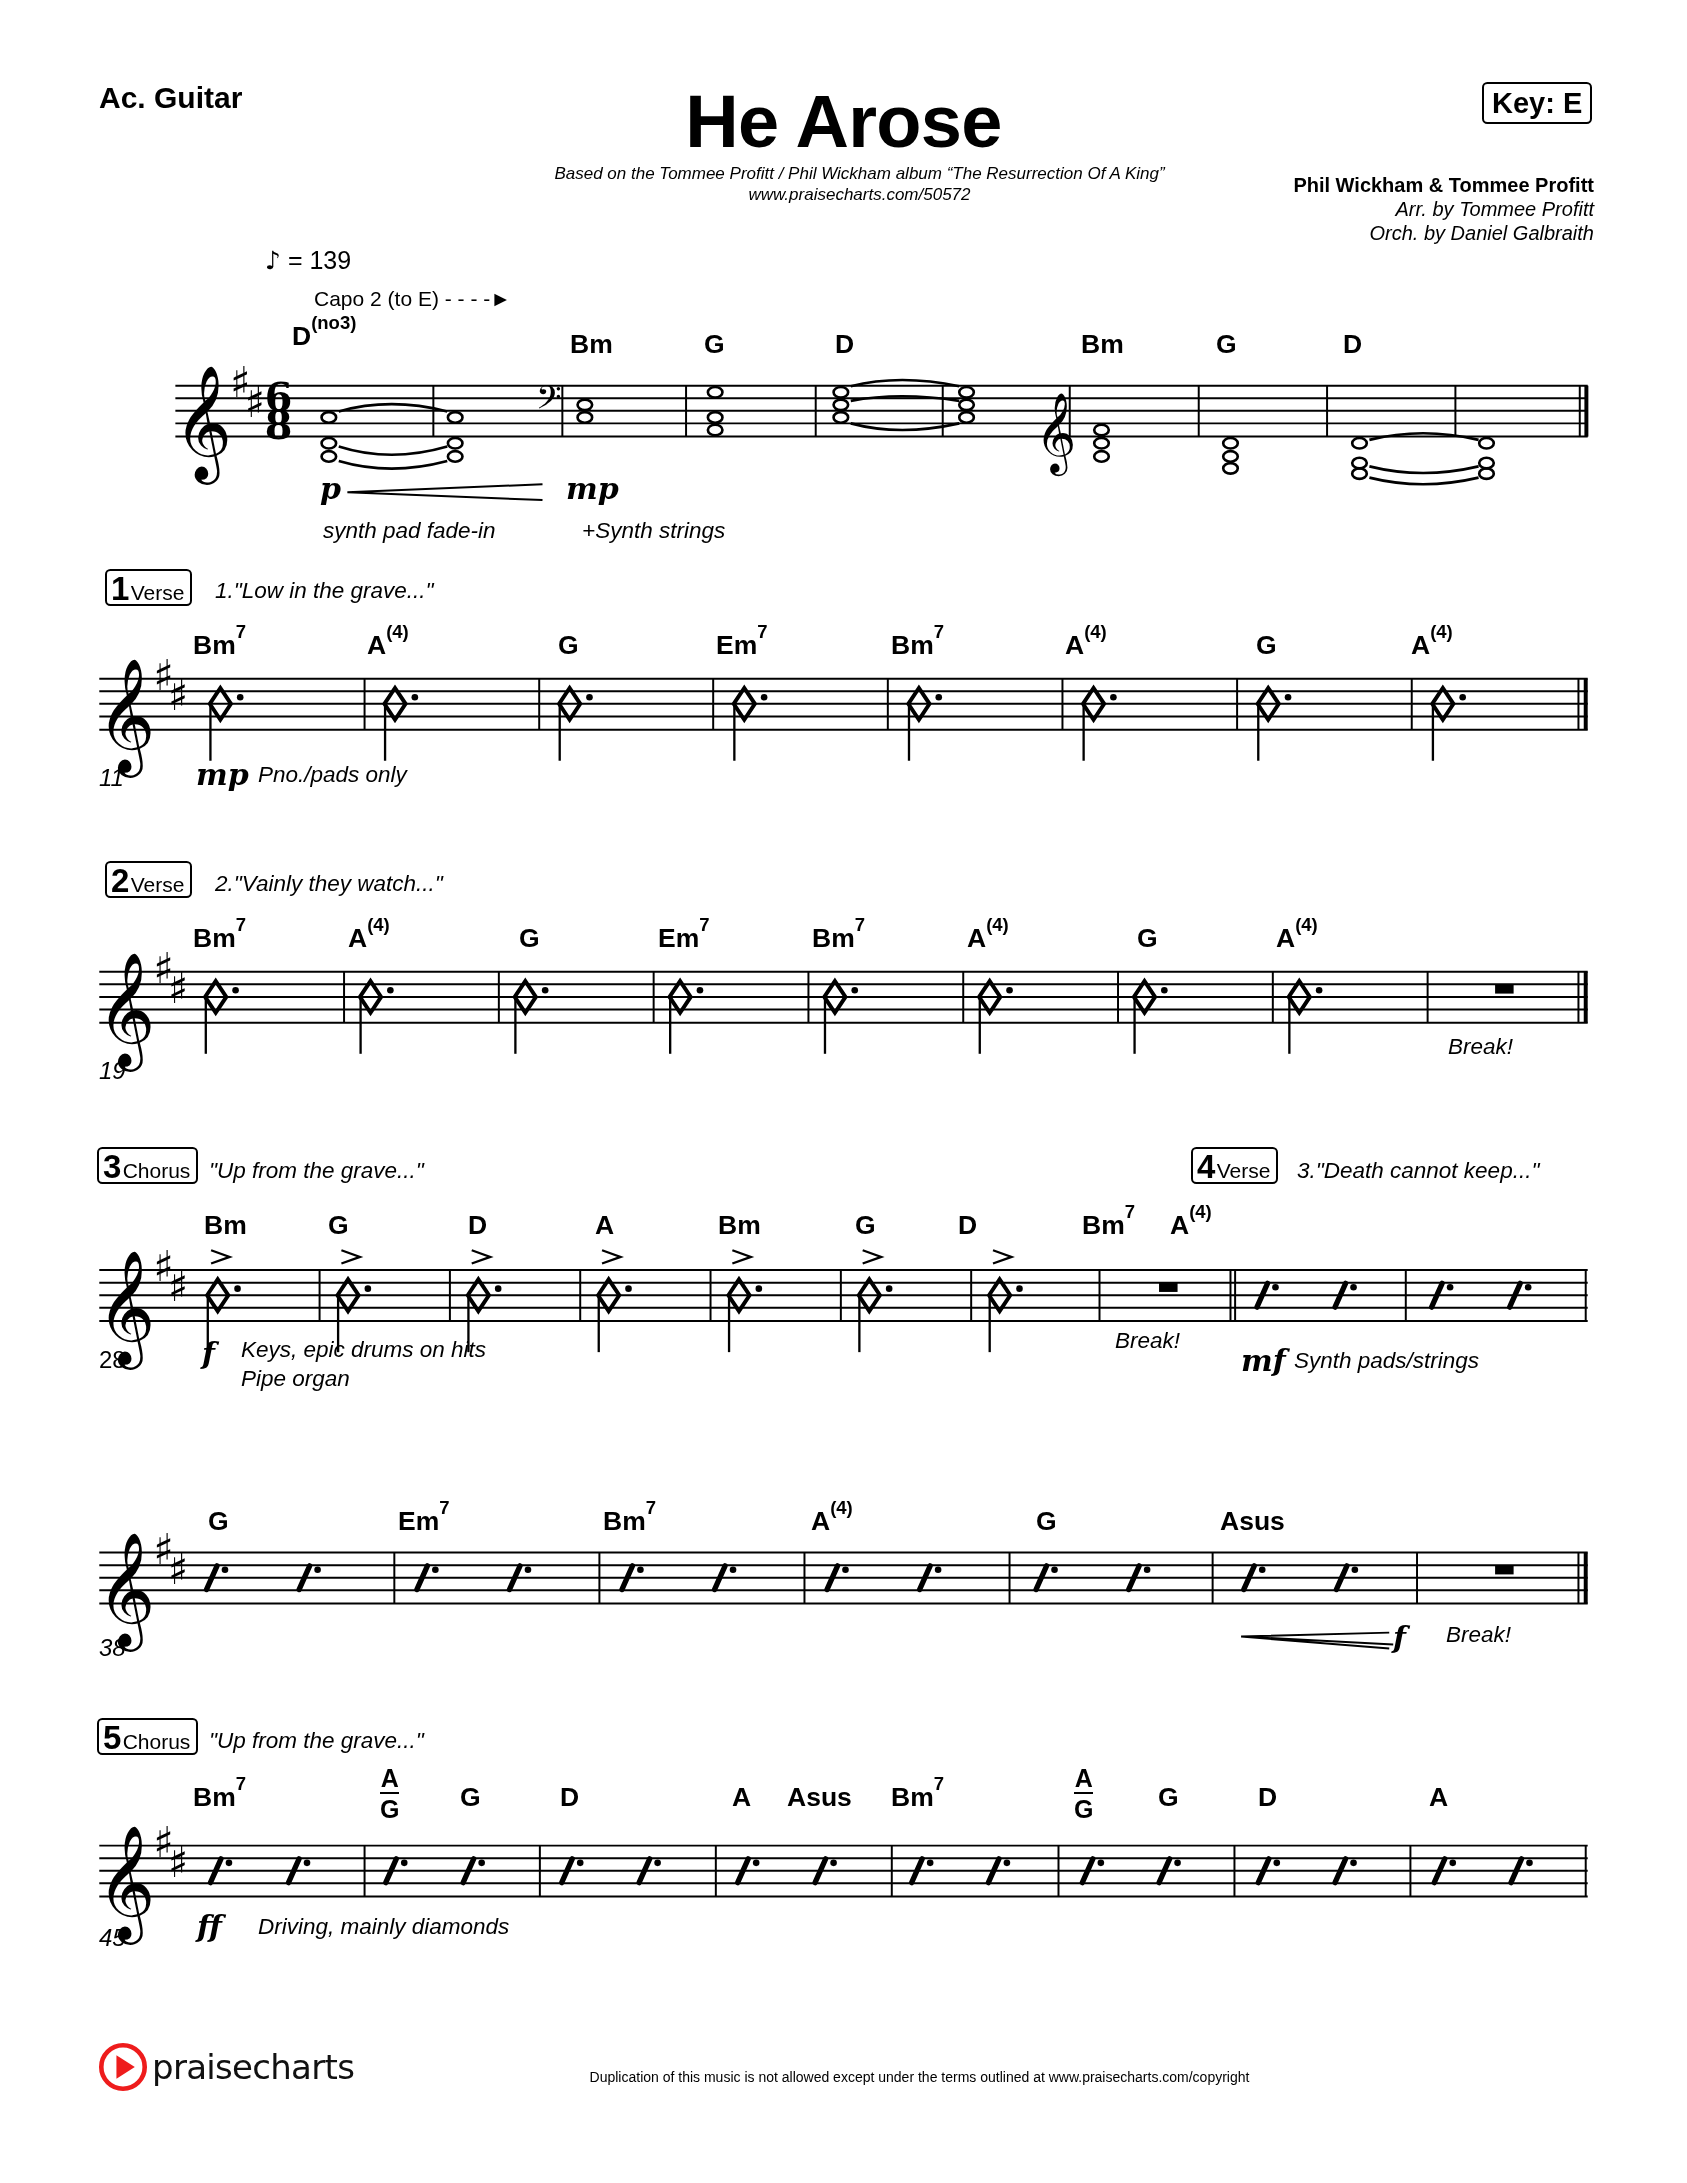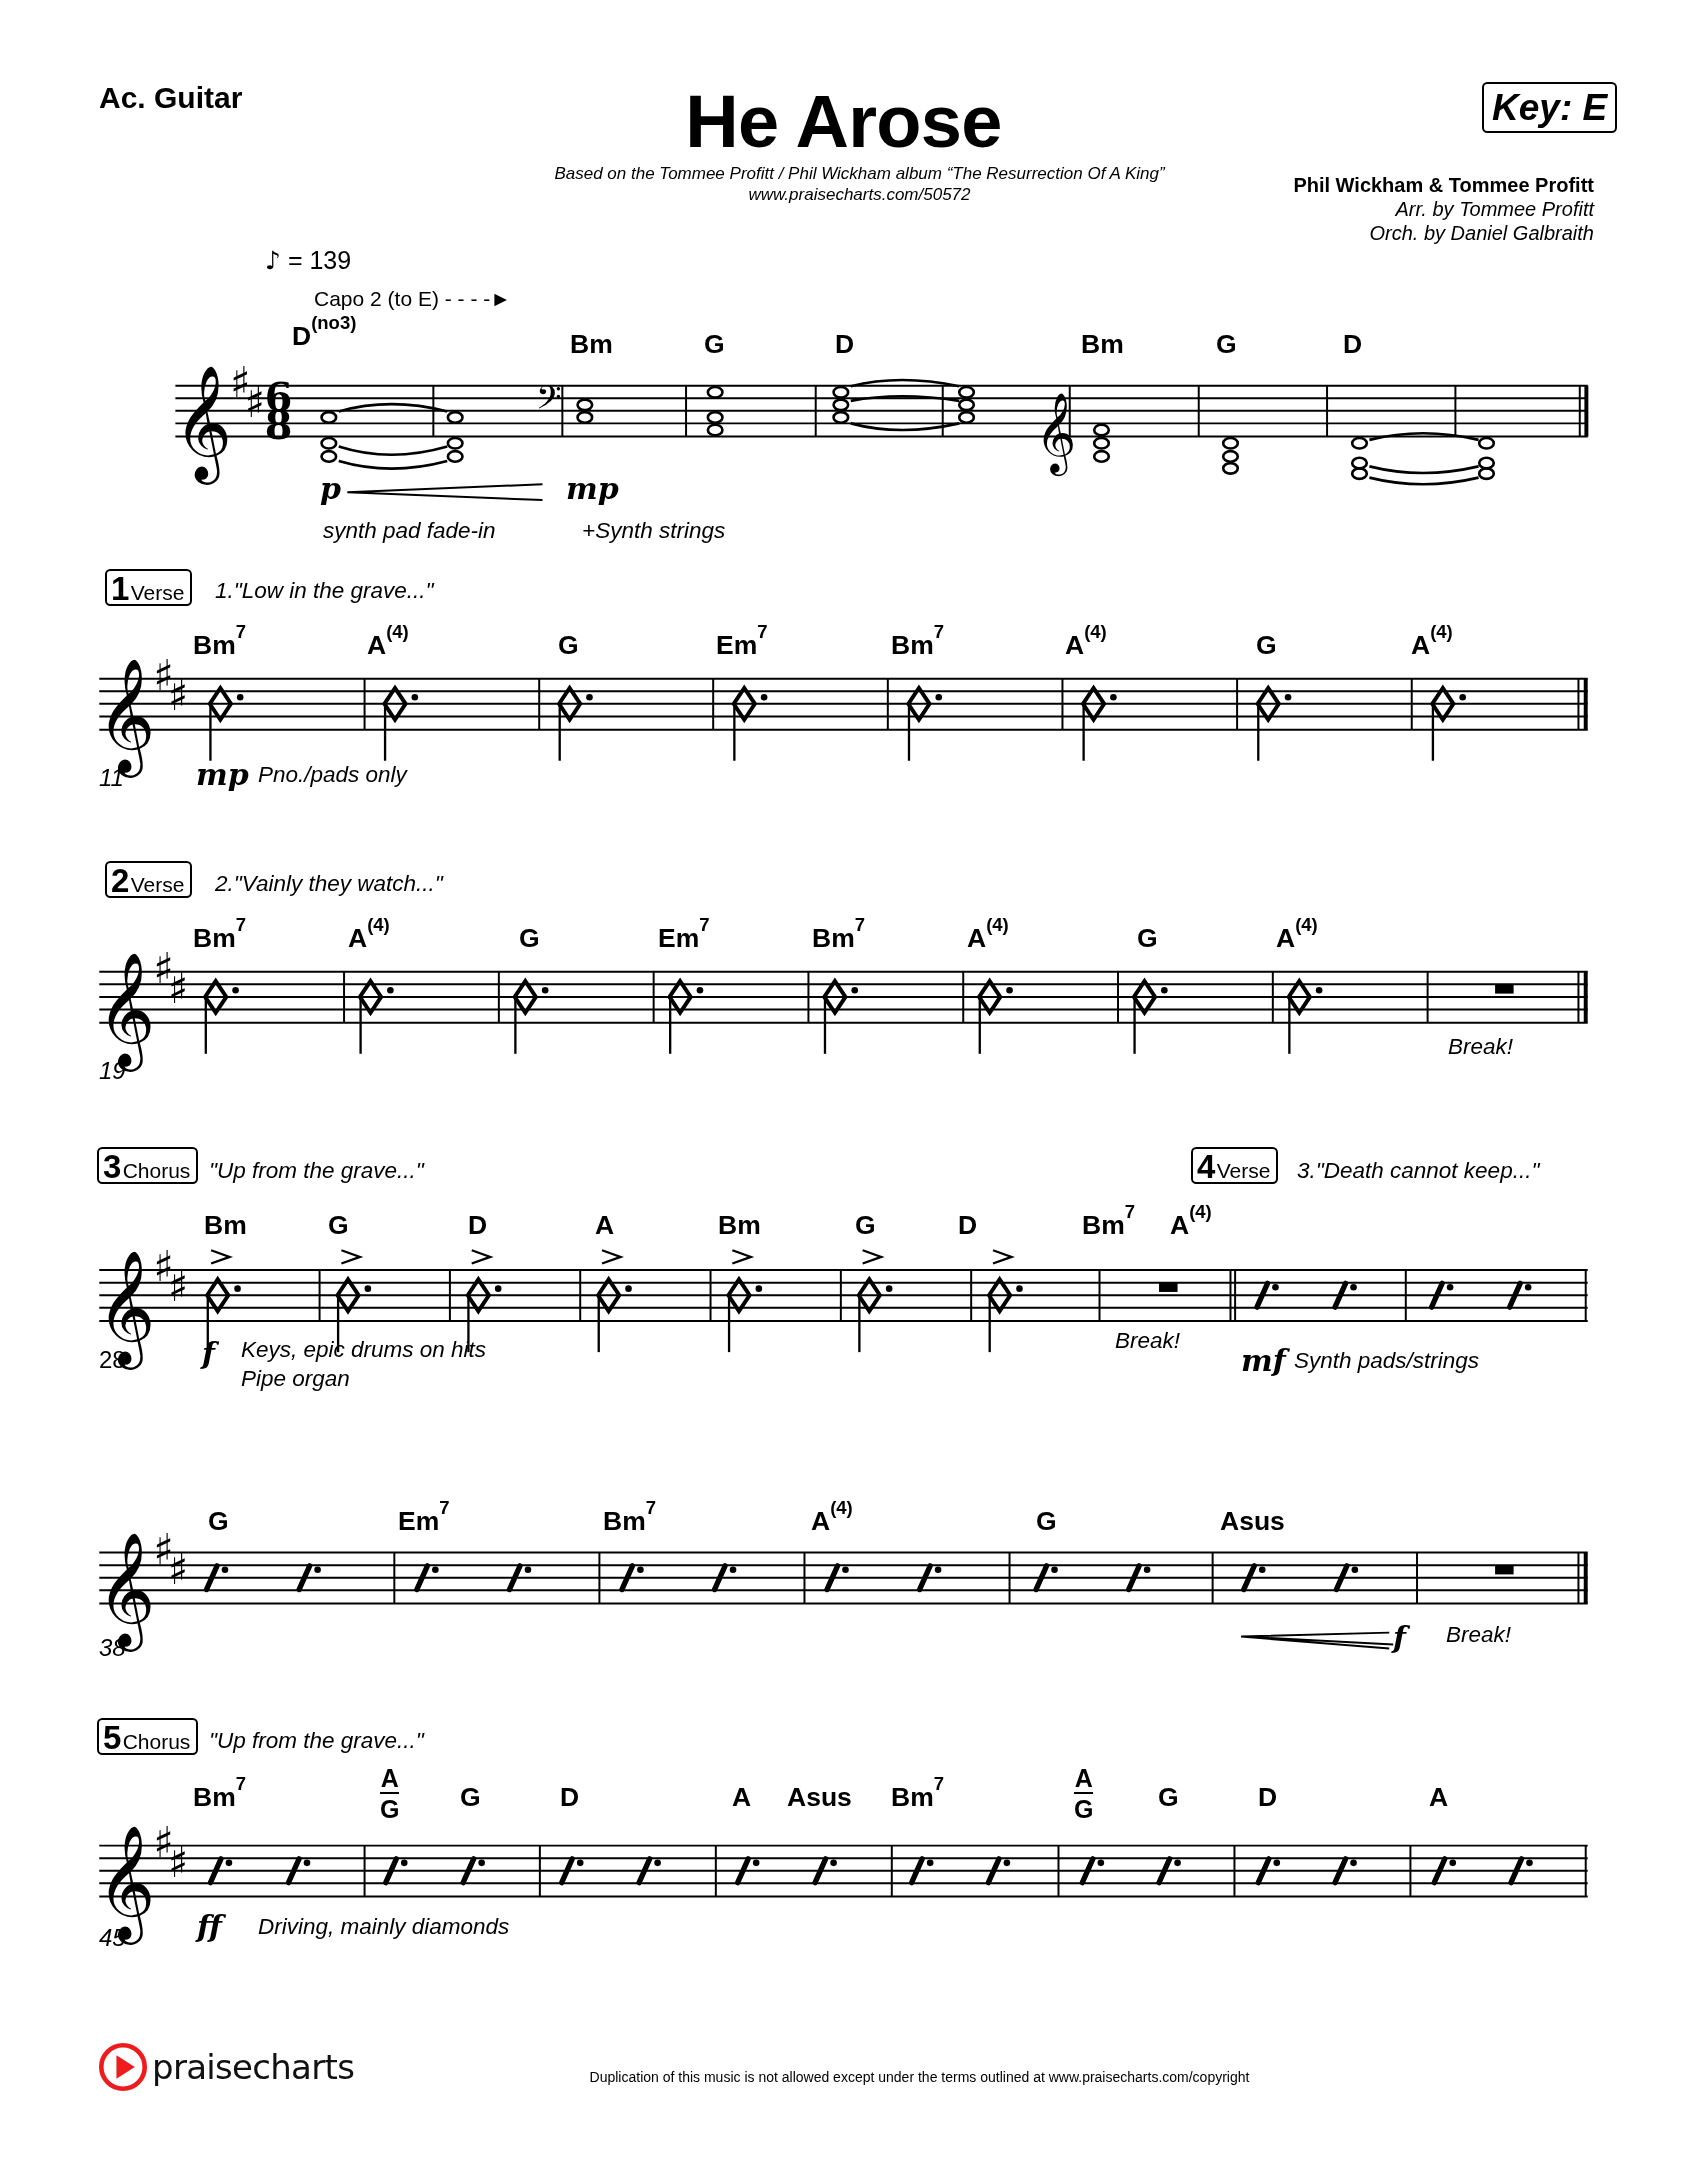--- a/index.html
+++ b/index.html
@@ -1,21 +1,21 @@
 <!DOCTYPE html>
 <html style="font-size:10.6px"><head>
 <meta charset="utf-8">
 <style>
   html, body { margin:0; padding:0; background:#fff; }
   body { width:1687px; height:2183px; position:relative; overflow:hidden; color:#000;
          font-family:"Liberation Sans", sans-serif; }
   .abs { position:absolute;text-align:center; }
   .part { left:99px; top:81px; font-size:30px; font-weight:bold; }
   .title { left:0; width:1687px; top:79px; text-align:center; font-size:74px; font-weight:bold; letter-spacing:-0.7px; }
-  .key { left:1482px; top:82px; font-size:37px; font-weight:bold; border:2px solid #000; border-radius:5.3px; padding:2.6px 8px;font-style:italic; }
+  .key { left:1482px; top:82px; font-size:29px; font-weight:bold; border:2px solid #000; border-radius:5.3px; padding:2.6px 8px; }
   .sub { left:0; width:1687px; text-align:center; font-size:17px; font-style:italic;margin-left:16px; }
   .credits { right:93px; top:173px; text-align:right; font-size:20px; line-height:24px; }
   .credits .c1 { font-weight:bold; }
   .credits .c2, .credits .c3 { font-style:italic; }
   .tempo { left:265px; top:246px; font-size:25px; }
   .capo { left:314px; top:287px; font-size:21px; }
   .chord { position:absolute; font-weight:bold; font-size:26.5px; line-height:1; }
   .chord sup { font-size:18.5px; vertical-align:top; position:relative; top:-9.3px; }
   .slash-chord { position:absolute; font-weight:bold; font-size:25px; text-align:center; line-height:1; }
   .slash-chord .num { display:block; border-bottom:2.6px solid #000; padding-bottom:1.3px; }

